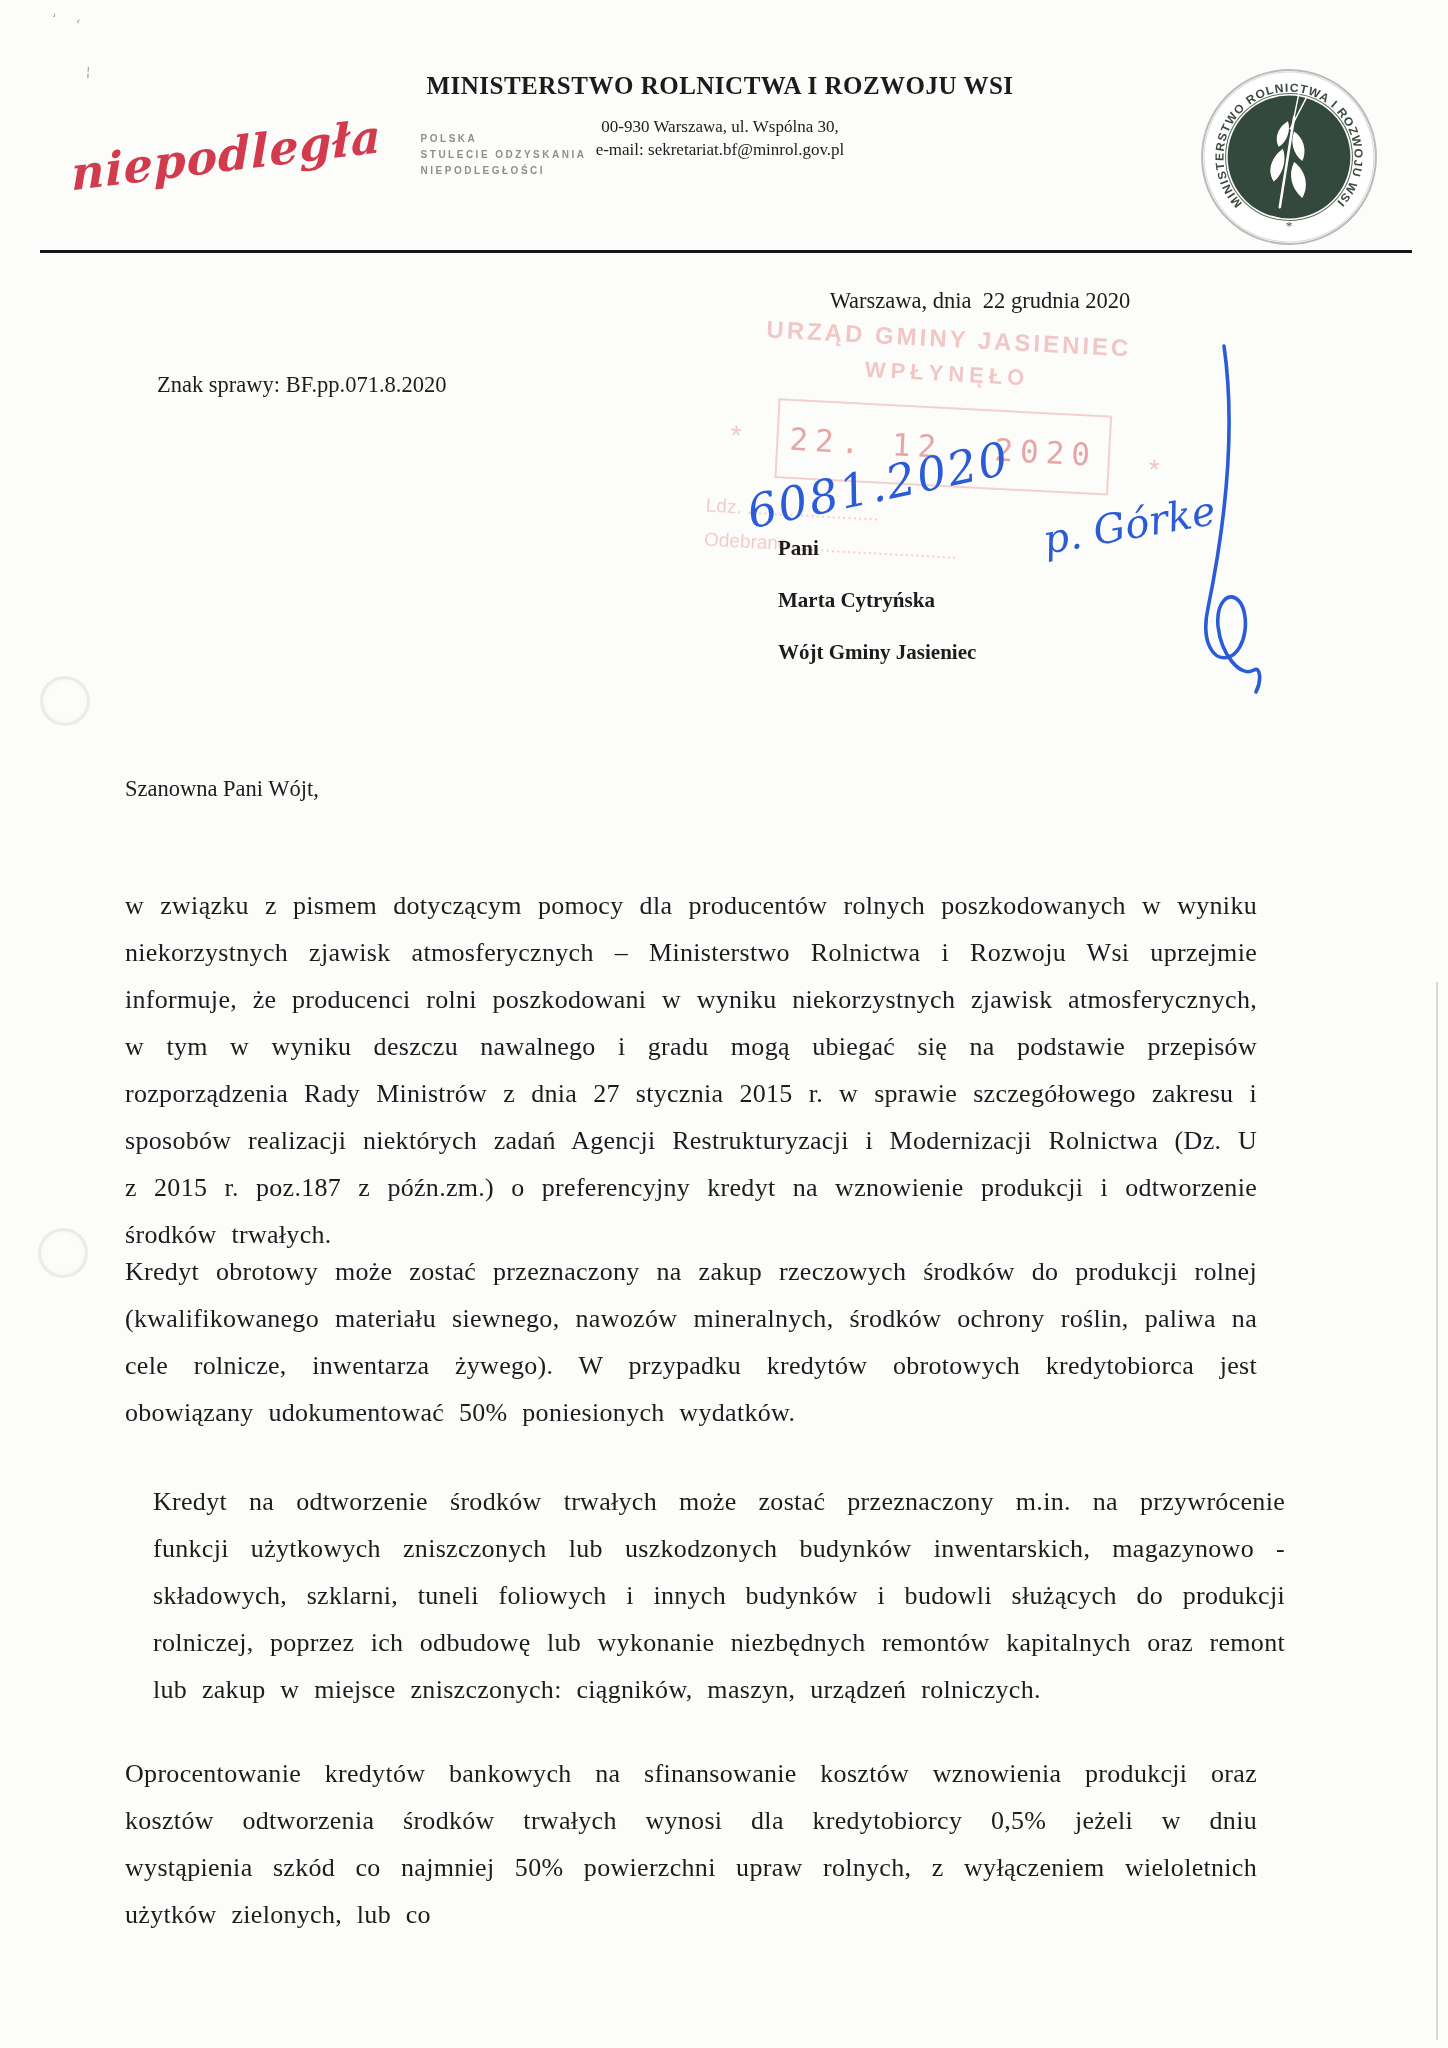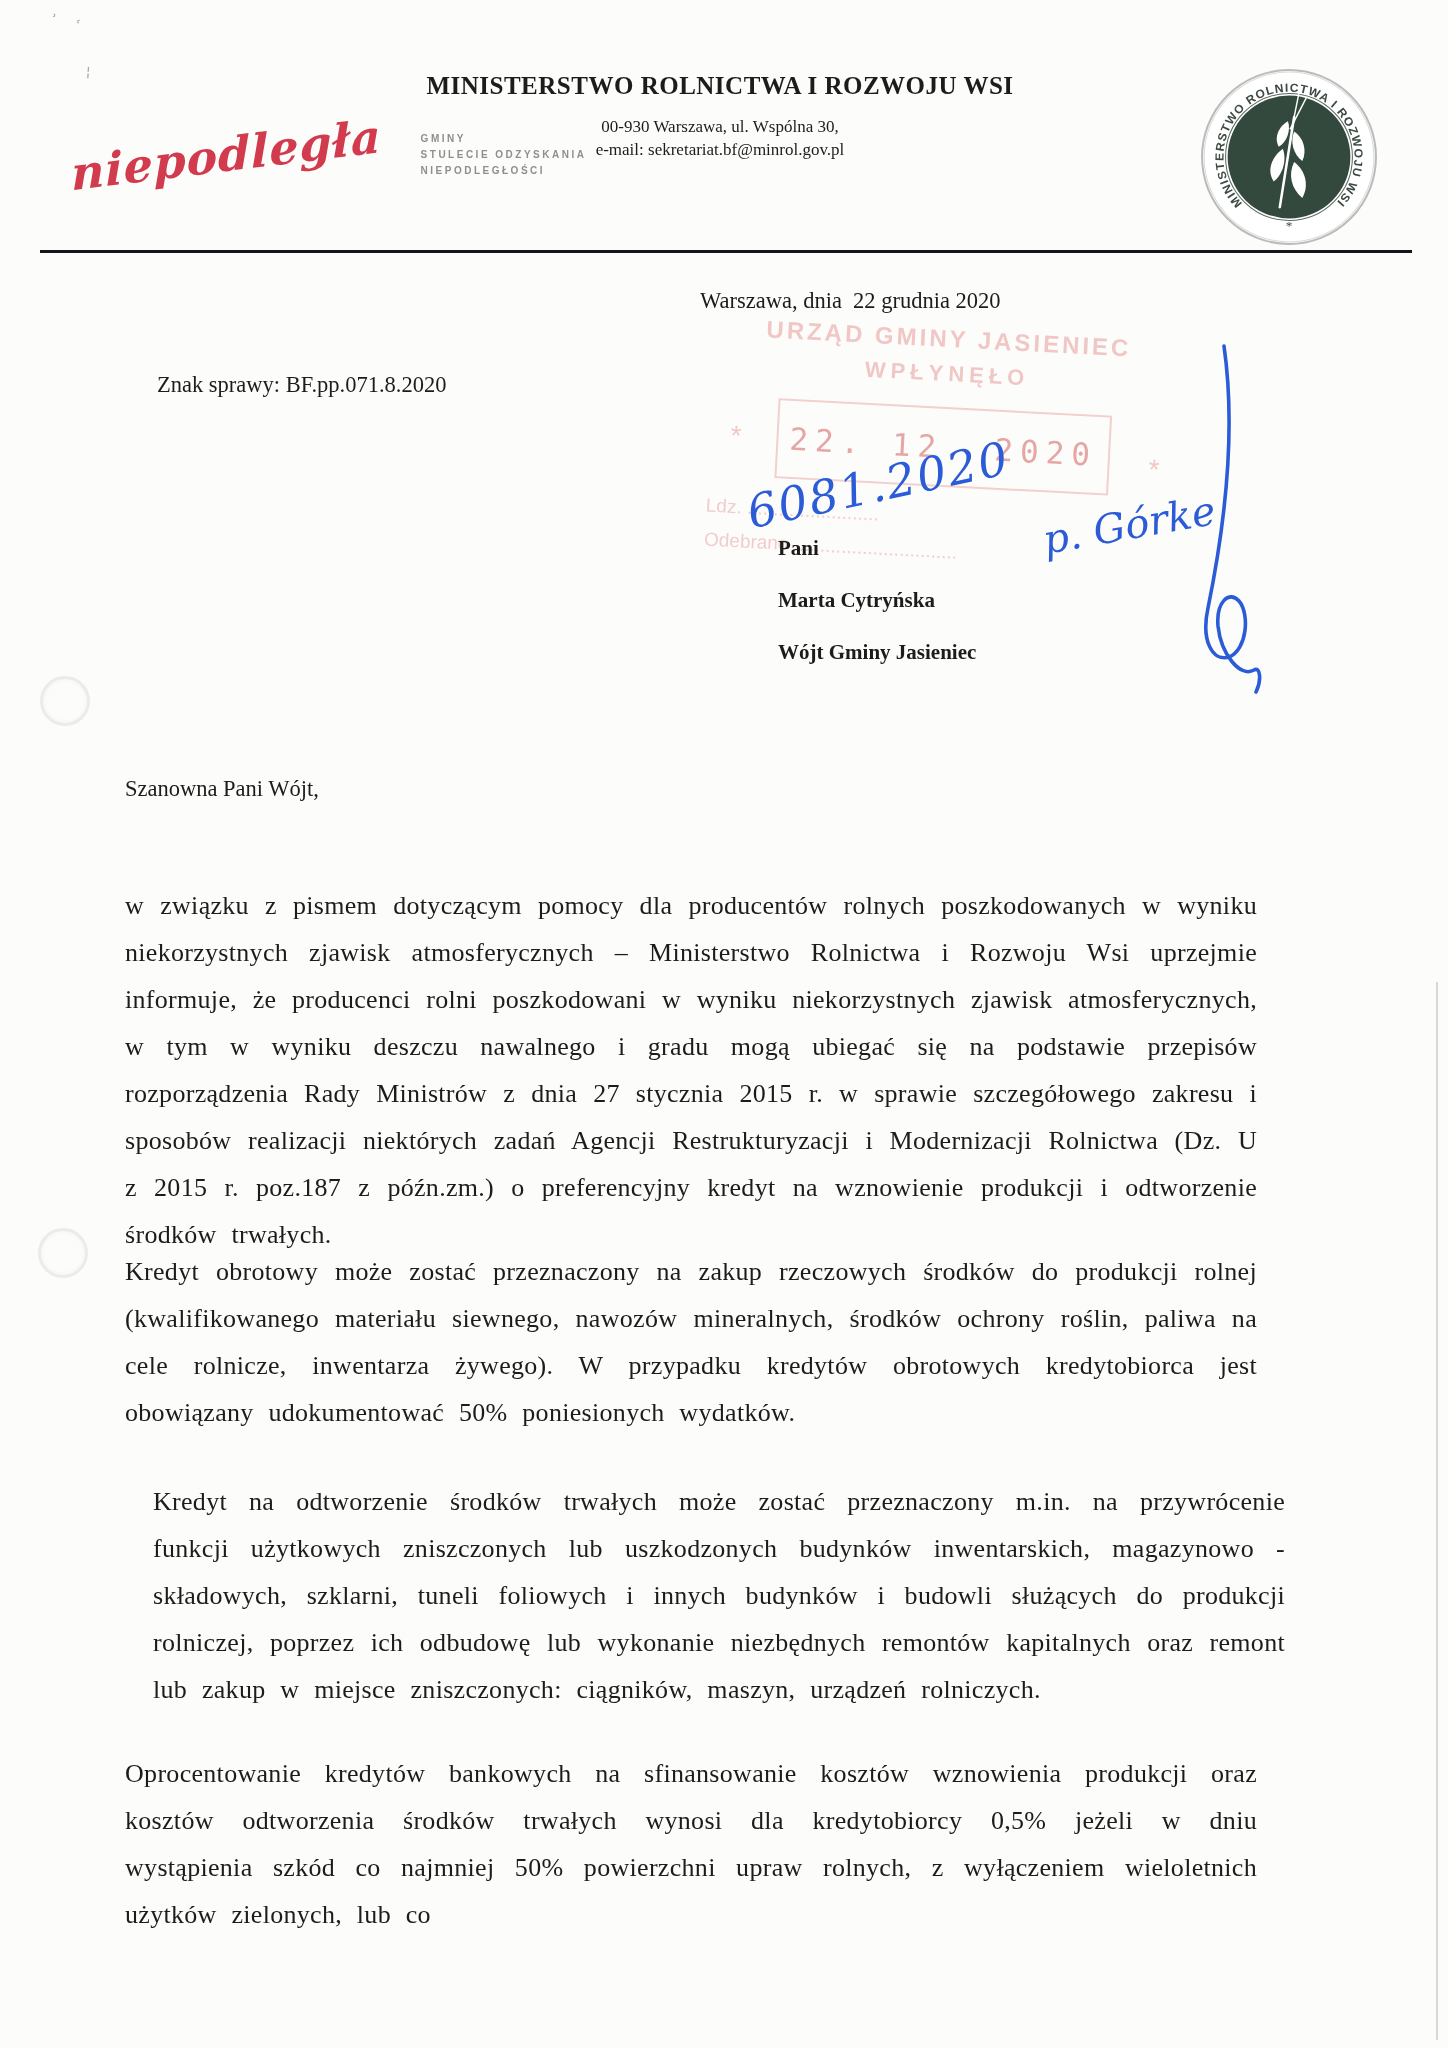--- a/index.html
+++ b/index.html
@@ -25,21 +25,21 @@
   .head-center{left:400px;top:72px;width:640px;text-align:center;}
   .ministry{font-size:25px;font-weight:bold;letter-spacing:0.5px;}
   .department{font-size:23px;letter-spacing:4.5px;margin-top:17px;}
   .address{font-size:17px;line-height:23px;margin-top:15px;}
 
   .seal{left:1200px;top:68px;width:178px;height:178px;}
 
   .head-rule{left:40px;top:250px;width:1372px;height:3px;background:#15151a;}
 
   
-  .date-line{left:700px;top:288px;width:560px;text-align:left;font-size:22.5px;white-space:pre;}
+  .date-line{left:700px;top:288px;width:560px;text-align:center;font-size:22.5px;white-space:pre;}
   .case-number{left:125px;top:372px;font-size:22.5px;margin-left:32px;}
 
   
   .stamp{left:700px;top:312px;width:500px;transform:rotate(3deg);transform-origin:top left;
     font-family:"Liberation Sans",sans-serif;color:rgba(224,112,112,0.38);}
   .stamp-office1{font-size:24px;font-weight:bold;letter-spacing:3px;text-align:center;}
   .stamp-office2{font-size:22px;font-weight:bold;letter-spacing:5px;text-align:center;margin-top:8px;}
   .stamp-datebox{margin:20px auto 0;width:330px;height:76px;border:2px solid rgba(224,112,112,0.32);
     position:relative;text-align:center;}
   .stamp-date{font-family:"DejaVu Sans Mono",monospace;font-size:31px;letter-spacing:7px;
@@ -76,21 +76,21 @@
   .mark-1{left:52px;top:12px;font-size:14px;transform:rotate(14deg);letter-spacing:8px;}
   .mark-2{left:86px;top:66px;font-size:13px;transform:rotate(3deg);line-height:11px;}
 </style>
 </head>
 <body>
 
 <div class="abs logo-block">
   <div class="logo-script">niepodległa</div>
   <div class="logo-divider"></div>
   <div class="logo-caption">
-    <div>GMINY</div>
+    <div>POLSKA</div>
     <div>STULECIE ODZYSKANIA</div>
     <div>NIEPODLEGŁOŚCI</div>
   </div>
 </div>
 
 <div class="abs head-center">
   <div class="ministry">MINISTERSTWO ROLNICTWA I ROZWOJU WSI</div>
   <div class="address">
     <div>00-930 Warszawa, ul. Wspólna 30,</div>
     <div>e-mail: sekretariat.bf@minrol.gov.pl</div>

